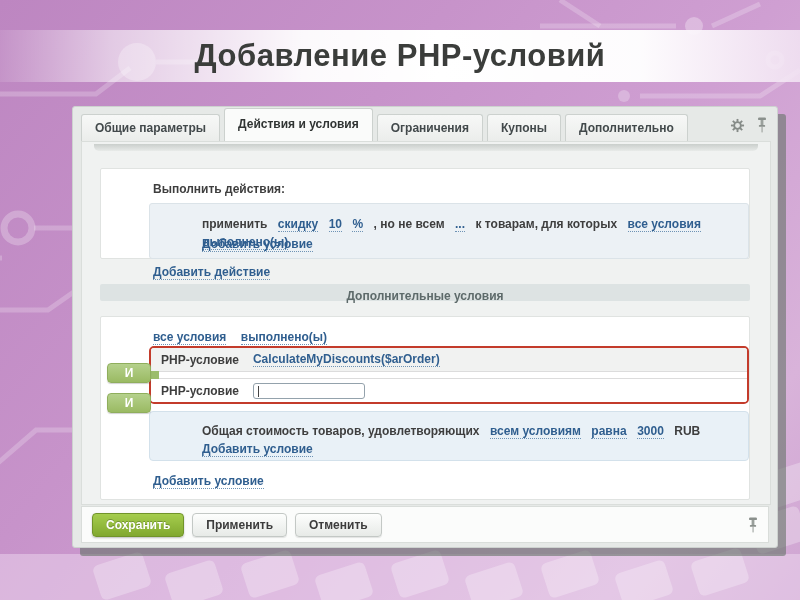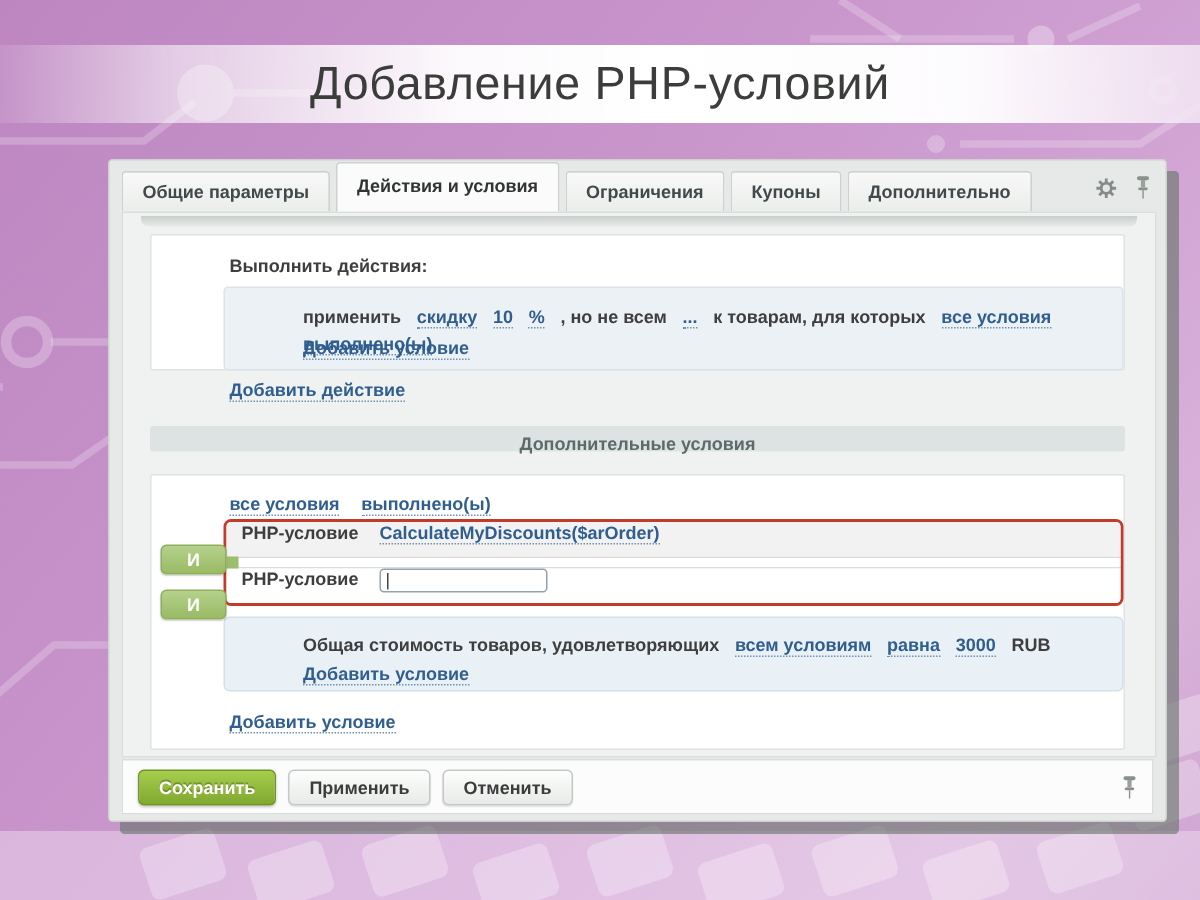--- a/index.html
+++ b/index.html
@@ -12,21 +12,21 @@
   }
   .bg-svg { position:absolute; left:0; top:0; }
 
   
   .banner {
     position:absolute; left:0; top:30px; width:800px; height:52px;
     background:linear-gradient(90deg, rgba(255,255,255,0.10) 0%, rgba(255,255,255,0.55) 14%,
                rgba(255,255,255,0.95) 38%, #ffffff 55%, rgba(255,255,255,0.97) 80%, rgba(243,230,244,0.85) 100%);
     text-align:center; line-height:52px;
   }
-  .banner h1 { display:inline; font-size:31px; font-weight:normal; color:#3b3d3b; letter-spacing:0.5px; }
+  .banner h1 { display:inline; font-size:31px; font-weight:bold; color:#3b3d3b; letter-spacing:0.5px; }
 
   
   .window {
     position:absolute; left:32px; top:106px; width:706px; height:442px;
     background:#e6e9e7; border:1px solid #cdd2cf; border-radius:3px;
     box-shadow:8px 8px 0 rgba(104,116,106,0.62);
     margin-left:40px;
   }
 
   
@@ -45,21 +45,21 @@
   
   .content {
     position:absolute; left:8px; top:34px; width:690px; height:364px;
     background:#f0f2f1; border:1px solid #dadedb; z-index:2;
   }
   .scroll-strip {
     position:absolute; left:12px; right:12px; top:2px; height:7px;
     background:linear-gradient(#c3c8c5,#e6e9e7); border-radius:0 0 5px 5px; opacity:.85;
   }
   .panel { position:absolute; left:18px; width:650px; background:#fff; border:1px solid #e0e3e1; border-radius:2px; }
-  .panel1 { top:14px; height:91px; }
+  .panel1 { top:26px; height:91px; }
   .sec-header {
     position:absolute; left:18px; top:142px; width:650px; height:17px;
     background:#dde3e3; border-radius:2px; text-align:center; line-height:24px;
     font-size:12px; font-weight:bold; color:#5d6a6a;
   }
   .panel2 { top:174px; height:184px; }
 
   .bt { font-weight:bold; color:#3e3e3e; font-size:12px; }
   .lnk { font-weight:bold; color:#2f5e8f; font-size:12px; text-decoration:none;
          border-bottom:1px dotted #6e93b5; cursor:pointer; white-space:nowrap; }
@@ -73,21 +73,21 @@
   .inner-box .addlink { position:absolute; left:52px; top:33px; }
   .add-action { position:absolute; left:52px; top:96px; }
 
   .toggle-line { position:absolute; left:52px; top:10px; }
   .toggle-line .lnk { margin-right:10px; }
 
   .red-box {
     position:absolute; left:48px; top:29px; width:600px;
     background:#fff; border:2px solid #c33b2b; border-radius:5px; overflow:visible;
   }
-  .php-row { display:flex; align-items:flex-start; height:24px; padding-left:10px; }
+  .php-row { display:flex; align-items:center; height:24px; padding-left:10px; }
   .php-row .lbl { margin-right:14px; }
   .row1 { background:#f1f2f1; border-bottom:1px solid #dcdcdc; border-radius:3px 3px 0 0; }
   .row-gap { height:6px; position:relative; background:#fff; }
   .green-square { position:absolute; left:0; top:-1px; width:8px; height:8px; background:#9cbd6b; }
   .row2 { background:#fff; border-top:1px solid #dcdcdc; border-radius:0 0 3px 3px; }
   .fake-input {
     position:relative; width:112px; height:16px; background:#fff;
     border:1px solid #94a2ac; border-radius:3px; cursor:text;
   }
   .caret { position:absolute; left:4px; top:2px; width:1px; height:11px; background:#444; }

